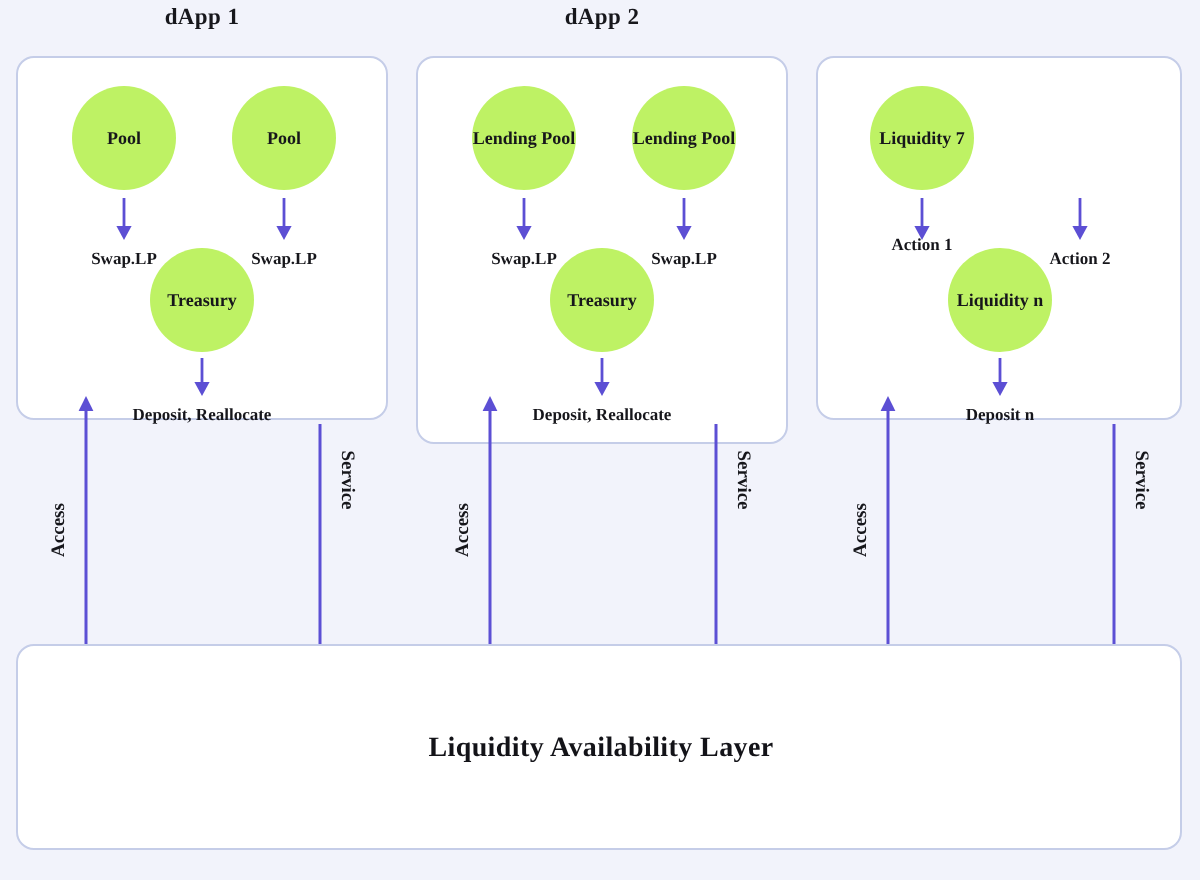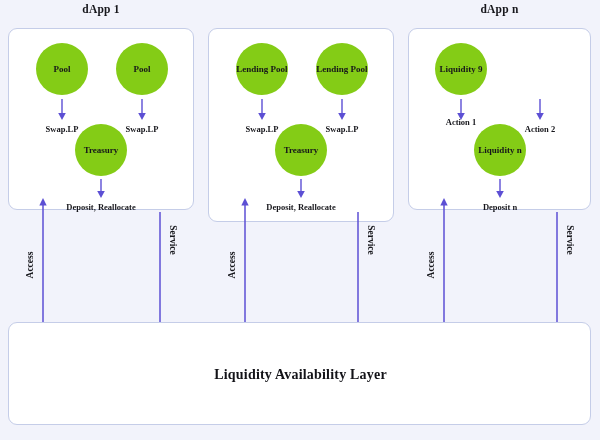--- a/index.html
+++ b/index.html
@@ -38,21 +38,21 @@
     background: #ffffff;
     border: 1px solid #c5cde8;
     border-radius: 9px;
     box-sizing: border-box;
   }
 
   
   .node {
     position: absolute;
     border-radius: 50%;
-    background: #84cc16;
+    background: #bef264;
     display: flex;
     align-items: center;
     justify-content: center;
     text-align: center;
     font-size: 9px;
     font-weight: 700;
     color: #16161b;
     line-height: 1.18;
     box-sizing: border-box;
   }
@@ -158,20 +158,21 @@
     </div>
     <div class="mini-arrow" style="left:92px; top:150px;">
       <svg width="11" height="20" viewBox="0 0 11 20">
         <line x1="5.5" y1="0" x2="5.5" y2="14" stroke="#5c4fd4" stroke-width="1.4"></line>
         <path d="M5.5 19 L1.7 12 L9.3 12 Z" fill="#5c4fd4"></path>
       </svg>
     </div>
     <div class="edge-label" style="left:92px; top:173px;">Deposit, Reallocate</div>
   </div>
 
+  <div class="panel-title" style="left:208px; top:3px; width:186px;">dApp 2</div>
 
   <div class="panel" style="left:208px; top:28px; width:186px; height:194px;">
 
     <div class="node" style="left:27px; top:14px; width:52px; height:52px;">
       <span>Lending Pool</span>
     </div>
     <div class="mini-arrow" style="left:53px; top:70px;">
       <svg width="11" height="22" viewBox="0 0 11 22">
         <line x1="5.5" y1="0" x2="5.5" y2="16" stroke="#5c4fd4" stroke-width="1.4"></line>
         <path d="M5.5 21 L1.7 14 L9.3 14 Z" fill="#5c4fd4"></path>
@@ -195,26 +196,25 @@
     </div>
     <div class="mini-arrow" style="left:92px; top:150px;">
       <svg width="11" height="20" viewBox="0 0 11 20">
         <line x1="5.5" y1="0" x2="5.5" y2="14" stroke="#5c4fd4" stroke-width="1.4"></line>
         <path d="M5.5 19 L1.7 12 L9.3 12 Z" fill="#5c4fd4"></path>
       </svg>
     </div>
     <div class="edge-label" style="left:92px; top:173px;">Deposit, Reallocate</div>
   </div>
 
-  <div class="panel-title" style="left:408px; top:3px; width:183px;">dApp n</div>
 
   <div class="panel" style="left:408px; top:28px; width:183px; height:182px;">
 
     <div class="node" style="left:26px; top:14px; width:52px; height:52px;">
-      <span>Liquidity 9</span>
+      <span>Liquidity 7</span>
     </div>
     <div class="mini-arrow" style="left:52px; top:70px;">
       <svg width="11" height="22" viewBox="0 0 11 22">
         <line x1="5.5" y1="0" x2="5.5" y2="16" stroke="#5c4fd4" stroke-width="1.4"></line>
         <path d="M5.5 21 L1.7 14 L9.3 14 Z" fill="#5c4fd4"></path>
       </svg>
     </div>
     <div class="edge-label" style="left:52px; top:88px;">Action 1</div>
 
     <div class="mini-arrow" style="left:131px; top:70px;">

